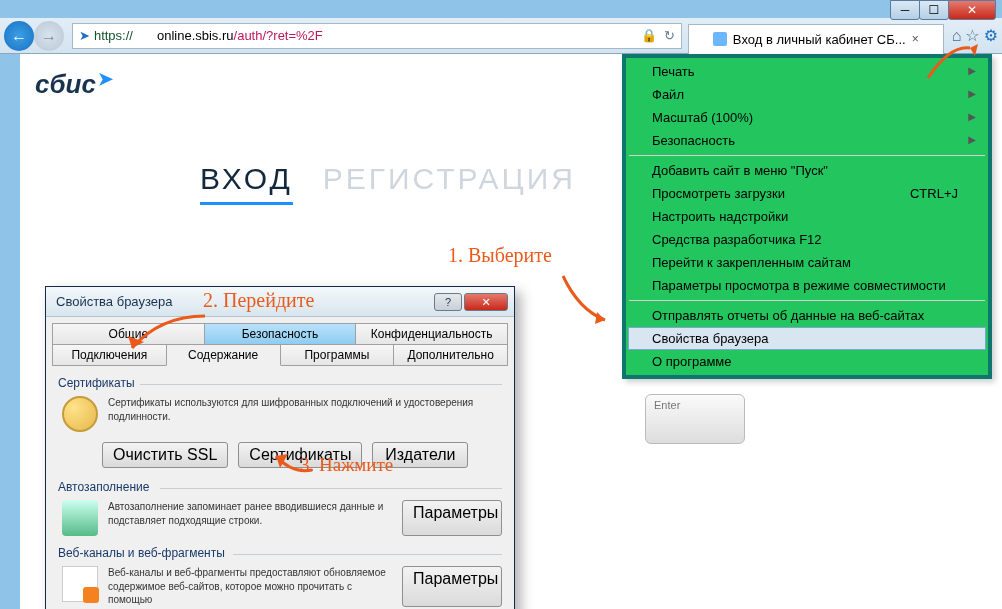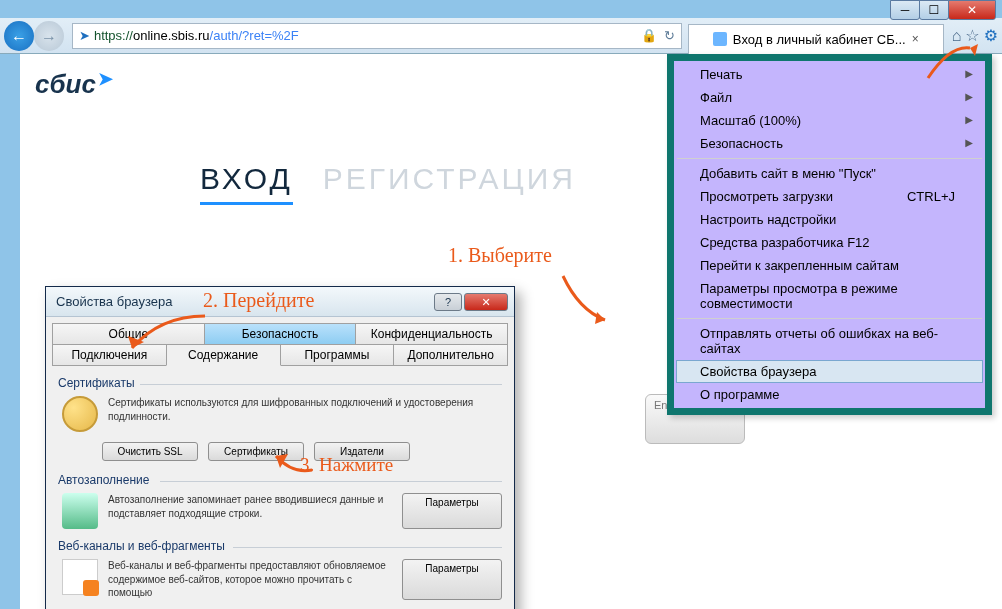--- a/index.html
+++ b/index.html
@@ -14,42 +14,42 @@
   
   .navbar { position: absolute; top: 18px; left: 0; right: 0; height: 36px; background: linear-gradient(#e2eef7,#d2e3f1);
             display: flex; align-items: center; padding: 0 4px; border-bottom: 1px solid #8ab; z-index: 4; }
   .nav-arrows { display: flex; align-items: center; gap: 0; }
   .nav-circle { width: 30px; height: 30px; border-radius: 50%; background: radial-gradient(#3aa0e6,#1970c2);
                 color:#fff; display:flex; align-items:center; justify-content:center; font-size:16px; }
   .nav-circle.disabled { background: radial-gradient(#d8e3ec,#b8c8d6); color:#7a92a8; }
   .url-bar { flex: 1; height: 26px; background: #fff; border: 1px solid #a6b7c6; margin: 0 6px 0 8px;
              display: flex; align-items: center; padding: 0 6px; font-size: 13px; }
   .url-bar .prefix { color: #14532d; }
-  .url-bar .host { color: #000; }
-  .url-bar .path { color: #3b82f6; }
+  .url-bar .host { color: #000; margin-left: 24px; }
+  .url-bar .path { color: #be185d; }
   .url-icons { margin-left: auto; display:flex; gap:6px; color:#5f7d99; font-size:13px; }
   .tab { height: 30px; background: #fff; border: 1px solid #a6b7c6; border-bottom: none;
          display: flex; align-items: center; padding: 0 24px; font-size: 13px; gap:6px; min-width: 180px; position: relative; top: 3px;}
   .tab-fav { width:14px;height:14px; background:#6cb6ff; border-radius:2px; }
   .tab-close { margin-left:auto; color:#555; font-size:12px; }
   .topright-icons { display:flex; gap:4px; margin-left:8px; font-size:16px; color:#4a6a8a; align-items:center; }
 
   
   .page { position:absolute; top:54px; left:20px; right:0; bottom:0; background:#fff; z-index:1; }
   .logo { position:absolute; top:15px; left:15px; font-style:italic; font-weight:bold; font-size:26px; color:#18334d; }
   .logo-bird { color:#1e90ff; font-style:normal; font-size:18px; position:relative; top:-8px; left:2px; }
   .auth-tabs { position:absolute; top:108px; left:180px; font-size:30px; letter-spacing:3px; display:flex; gap:30px; }
   .auth-tab { color:#cfd6dd; font-weight:300; }
   .auth-tab.active { color:#12283d; border-bottom:3px solid #1e90ff; padding-bottom:6px; }
   .enter-key { position:absolute; left:625px; top:340px; width:110px; height:70px; }
   .enter-key .cap { position:absolute; width:100px; height:50px; background:linear-gradient(#fafafa,#ddd);
                     border:1px solid #bbb; border-radius:6px; font-size:11px; color:#777; padding:4px 8px; }
 
   
-  .menu { position:absolute; top:54px; right:10px; width:325px; background:#c4b5fd; border:7px solid #0f766e;
+  .menu { position:absolute; top:54px; right:10px; width:370px; background:#22c55e; border:4px solid #0f766e;
           box-shadow: 3px 3px 6px rgba(0,0,0,.2); z-index:6; padding:2px; font-size:13px; }
   .menu .item { padding:4px 28px 4px 24px; position:relative; }
   .menu .item.highlighted { background:#d8e6f2; border:1px solid #7aa7d0; padding:3px 27px 3px 23px; }
   .menu .sep { height:1px; background:#d0d0d0; margin:3px 1px; }
   .menu .arrow { position:absolute; right:10px; top:5px; font-size:10px; color:#555; }
   .menu .shortcut { position:absolute; right:28px; top:4px; }
 
   
   .dialog { position:absolute; left:45px; top:286px; width:470px; background:#f0f0f0; z-index:5;
             border:1px solid #142a4a; box-shadow:6px 6px 12px rgba(0,0,0,.3); }
@@ -65,21 +65,21 @@
   .tabs-row .tabh:first-child { margin-left:0; }
   .tabs-row .tabh.active-blue { background:linear-gradient(#b9e1fb,#8ecdf2); }
   .tabs-row .tabh.active-front { background:#f0f0f0; border-bottom-color:#f0f0f0; position:relative; z-index:1; }
   .dlg-body { padding:6px 12px 12px 12px; font-size:12px; }
   .group-title { font-size:12px; color:#1a3a6a; margin:4px 0 2px 0; position:relative; }
   .group-title::after { content:""; position:absolute; left:var(--tw,90px); right:0; top:8px; height:1px; background:#c7ced6; }
   .group { display:flex; gap:10px; padding:4px 0 4px 4px; }
   .group .icon { width:36px; height:36px; flex-shrink:0; }
   .group .desc { font-size:10px; color:#333; line-height:1.35; flex:1; }
   .btn { background:linear-gradient(#f3f3f3,#dadada); border:1px solid #8f8f8f; border-radius:3px;
-         font-size:10px; padding:3px 10px; min-width:96px; text-align:center; }
+         font-size:16px; padding:3px 10px; min-width:96px; text-align:center; }
   .btn-row { display:flex; gap:10px; margin:6px 0 0 44px; }
   .side-btn { width:100px; }
 
   
   .ann { position:absolute; color:#ea5a1b; font-family: "Comic Sans MS", cursive; font-size:20px; z-index:10; pointer-events:none; }
   .ann.small { font-size:19px; }
   svg.ann-arrow { position:absolute; z-index:10; pointer-events:none; }
   svg.ann-arrow path { stroke:#ea5a1b; stroke-width:3; fill:none; }
   svg.ann-arrow .head { fill:#ea5a1b; stroke:none; }
 
@@ -143,21 +143,21 @@
   <div class="item"><span>Масштаб (100%)</span><span class="arrow">▶</span></div>
   <div class="item"><span>Безопасность</span><span class="arrow">▶</span></div>
   <div class="sep"></div>
   <div class="item">Добавить сайт в меню "Пуск"</div>
   <div class="item"><span>Просмотреть загрузки</span><span class="shortcut">CTRL+J</span></div>
   <div class="item">Настроить надстройки</div>
   <div class="item">Средства разработчика F12</div>
   <div class="item">Перейти к закрепленным сайтам</div>
   <div class="item">Параметры просмотра в режиме совместимости</div>
   <div class="sep"></div>
-  <div class="item">Отправлять отчеты об ошибках на веб-сайтах</div>
+  <div class="item">Отправлять отчеты об данные на веб-сайтах</div>
   <div class="item highlighted">Свойства браузера</div>
   <div class="item">О программе</div>
 </div>
 
 <div class="dialog">
   <div class="dlg-titlebar">
     <span>Свойства браузера</span>
     <div class="dlg-titlebtns">
       <div class="dlg-tbtn">?</div>
       <div class="dlg-tbtn red">✕</div>

